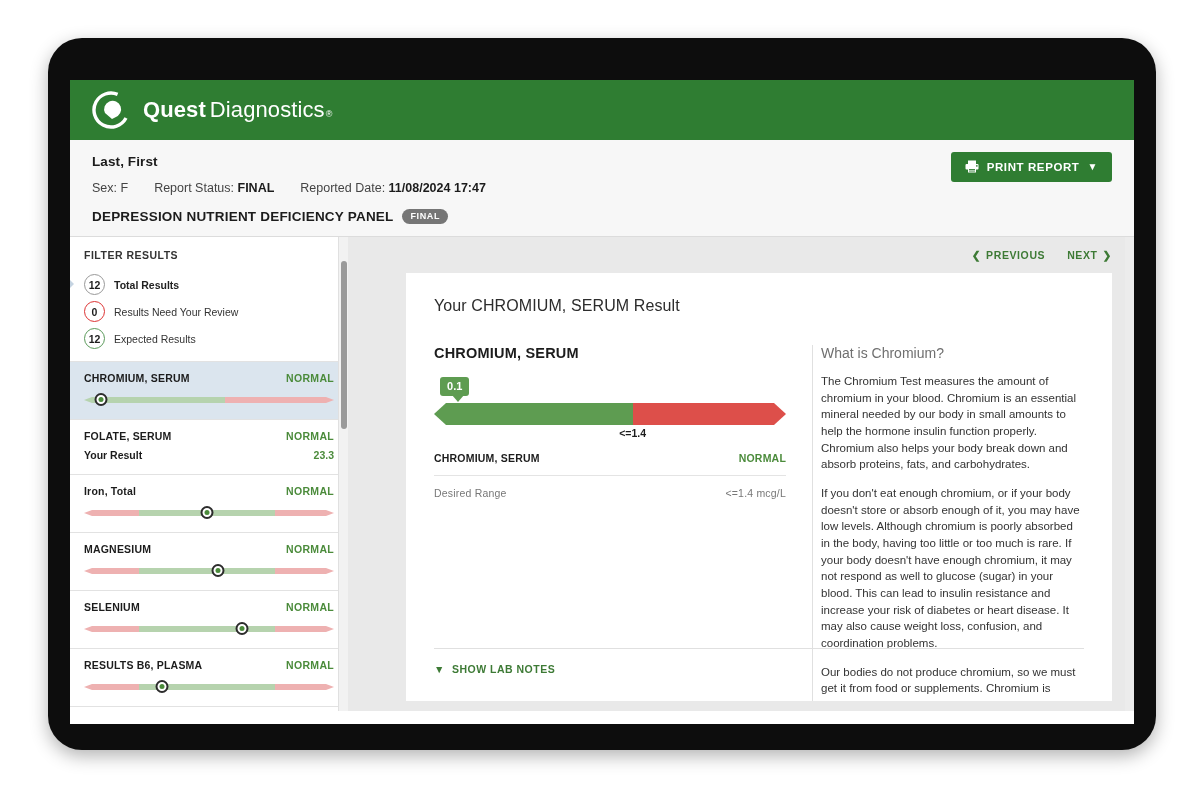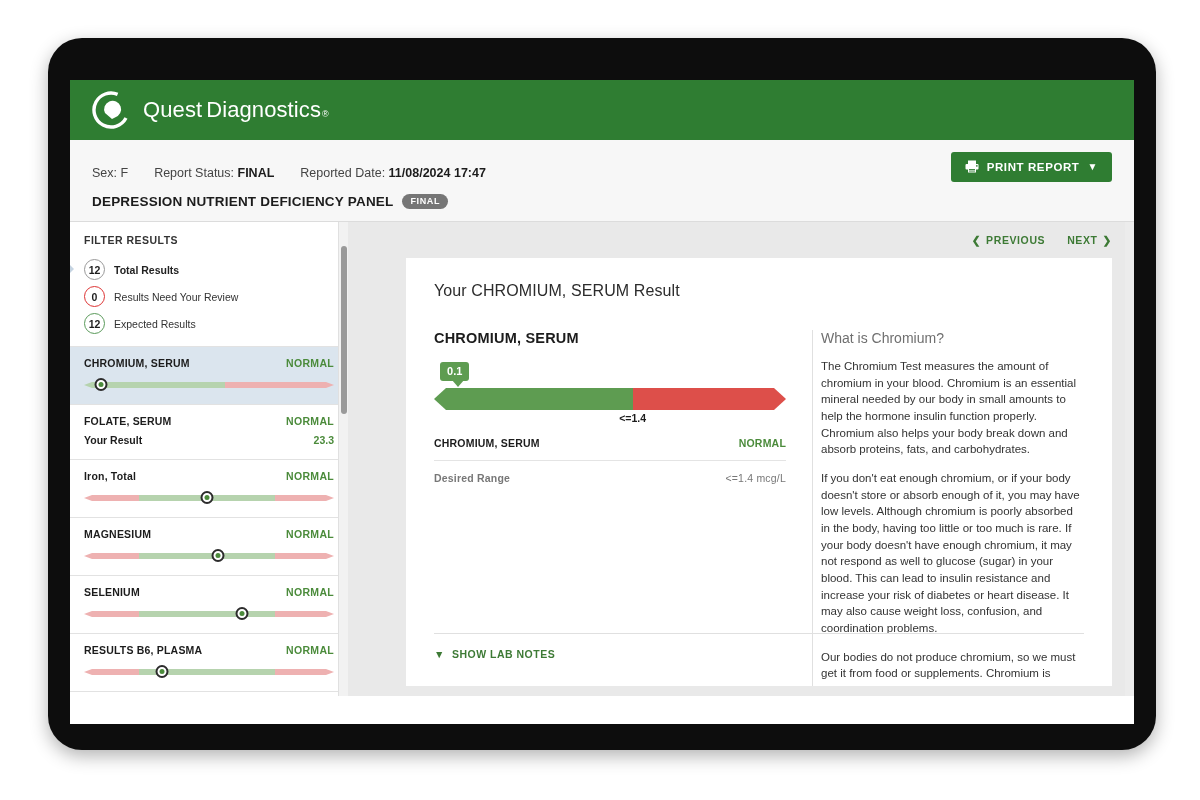--- a/index.html
+++ b/index.html
@@ -31,21 +31,21 @@
   .brandbar {
     height: 60px; background: #2f7d32;
     display: flex; align-items: center; padding-left: 22px;
   }
   .logo-mark { width: 38px; height: 38px; position: relative; flex: 0 0 auto; }
   .logo-mark svg { display: block; }
   .brand-text {
     margin-left: 13px; color: #fff; font-size: 22px; letter-spacing: .1px;
     display: flex; align-items: baseline;
   }
-  .brand-text .b1 { font-weight: 400; text-align: right; }
+  .brand-text .b1 { font-weight: 700; text-align: right; }
   .brand-text .b2 { font-weight: 400; margin-left: 4px; }
   .brand-text .reg { font-size: 9px; vertical-align: super; margin-left: 1px; }
 
   
   .pt-header { background: #f7f7f7; padding: 14px 22px 0 22px; position: relative; }
   .pt-name { font-size: 13.5px; font-weight: 700; color: #1c1c1c; letter-spacing: .1px; }
   .pt-meta { margin-top: 12px; font-size: 12.5px; color: #444; display: flex; gap: 26px; }
   .pt-meta b { color: #1c1c1c; font-weight: 700; }
   .print-btn {
     position: absolute; right: 22px; top: 12px;
@@ -193,21 +193,21 @@
     color: #1c1c1c; transform: translateX(-50%);
   }
 
   .res-table { margin-top: 4px; }
   .res-row {
     display: flex; justify-content: space-between; align-items: baseline;
     padding: 11px 0; border-bottom: 1px solid #e4e4e4;
   }
   .res-row:last-child { border-bottom: none; }
   .rr-k { font-size: 10.5px; font-weight: 700; color: #1c1c1c; letter-spacing: .2px; }
-  .rr-k.muted { font-weight: 700; color: #777; }
+  .rr-k.muted { font-weight: 400; color: #777; }
   .rr-v { font-size: 10.5px; font-weight: 700; color: #4b8b3b; letter-spacing: .2px; }
   .rr-v.muted { font-weight: 400; color: #777; }
 
   .info-title { font-size: 14px; color: #6f6f6f; font-weight: 400; }
   .info-p {
     font-size: 11.5px; color: #333; line-height: 1.45; margin-top: 12px;
   }
 
   .lab-notes-wrap {
     position: absolute; left: 28px; right: 28px; bottom: 26px;
@@ -237,20 +237,21 @@
           </svg>
         </span>
         <span class="brand-text">
           <span class="b1">Quest</span>
           <span class="b2">Diagnostics</span>
           <span class="reg">®</span>
         </span>
       </div>
 
       <div class="pt-header">
+        <div class="pt-name">Last, First</div>
         <div class="pt-meta">
           <span>Sex: F</span>
           <span>
             <span>Report Status:</span>
             <b>FINAL</b>
           </span>
           <span>
             <span>Reported Date:</span>
             <b>11/08/2024 17:47</b>
           </span>

